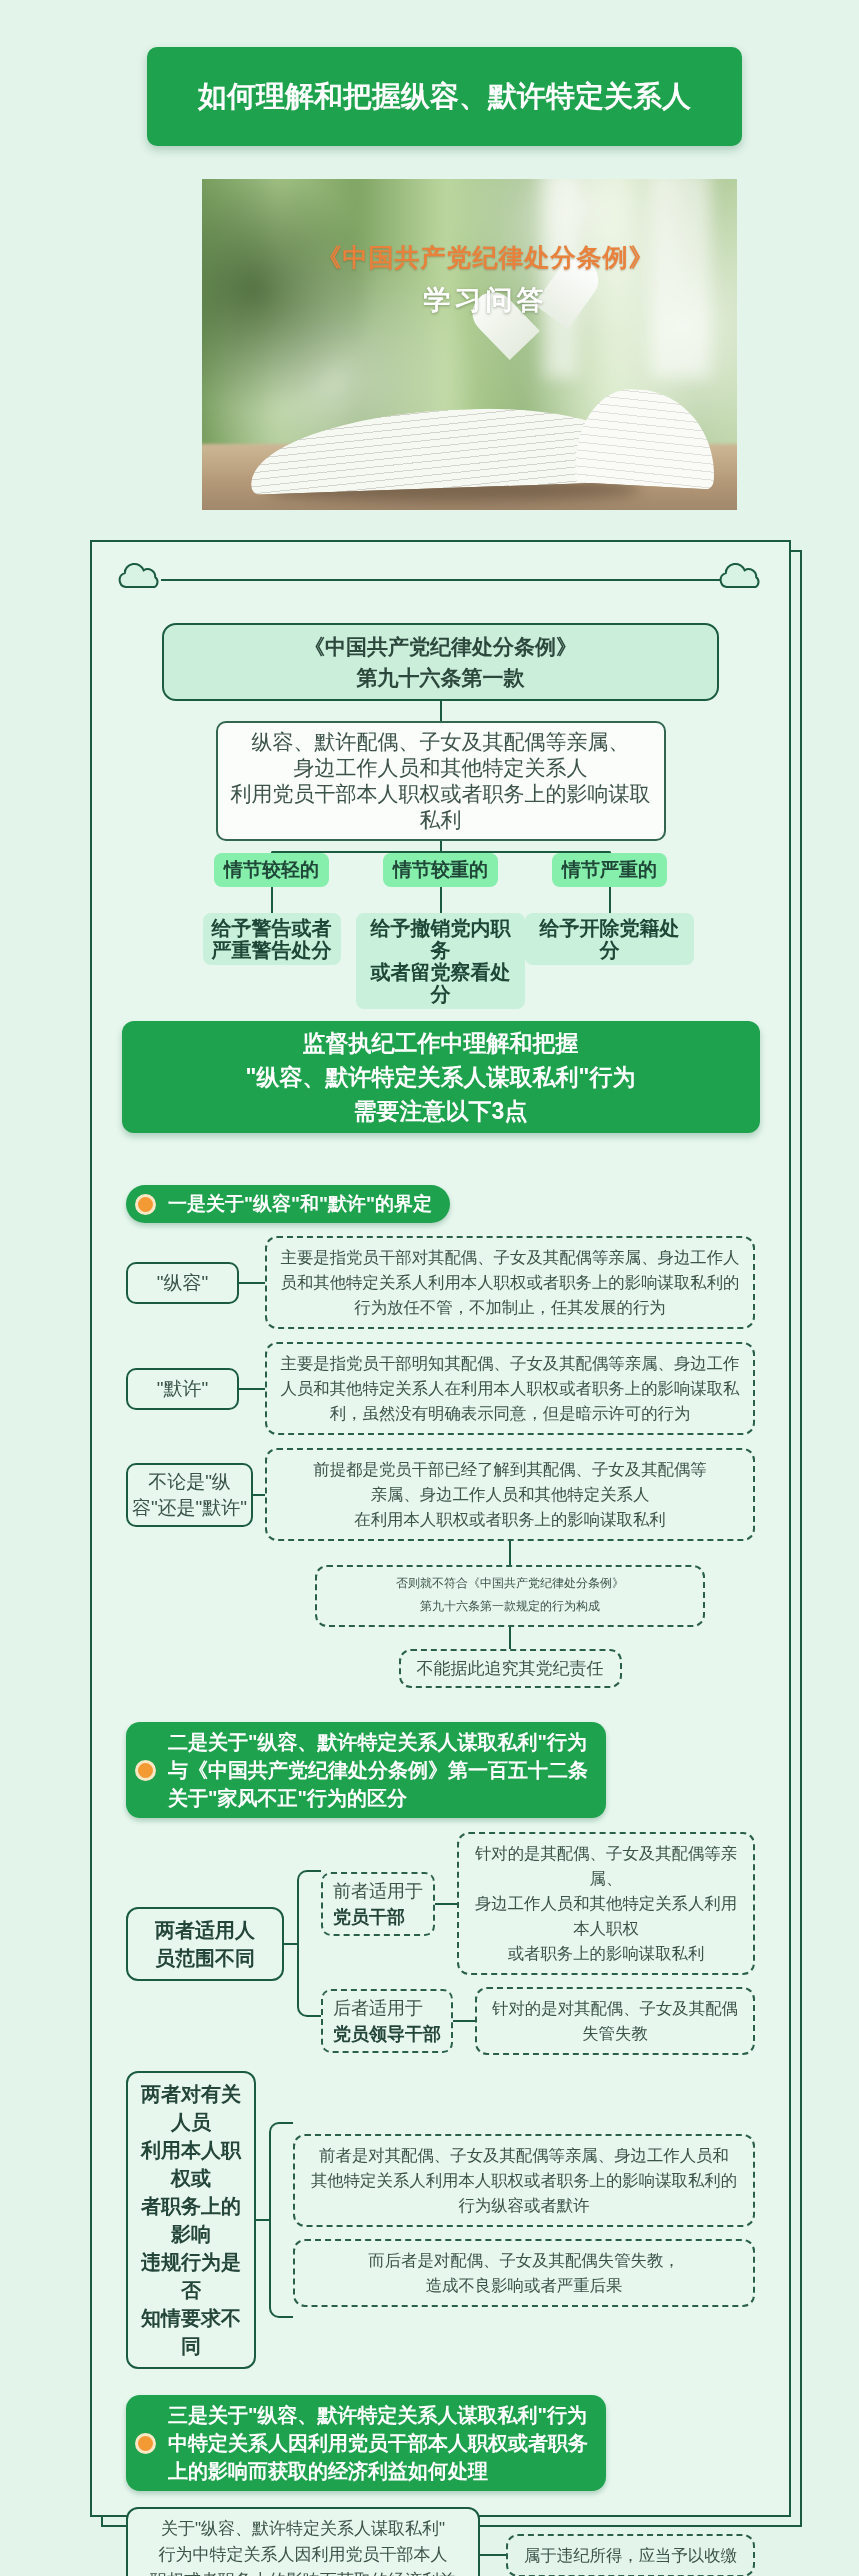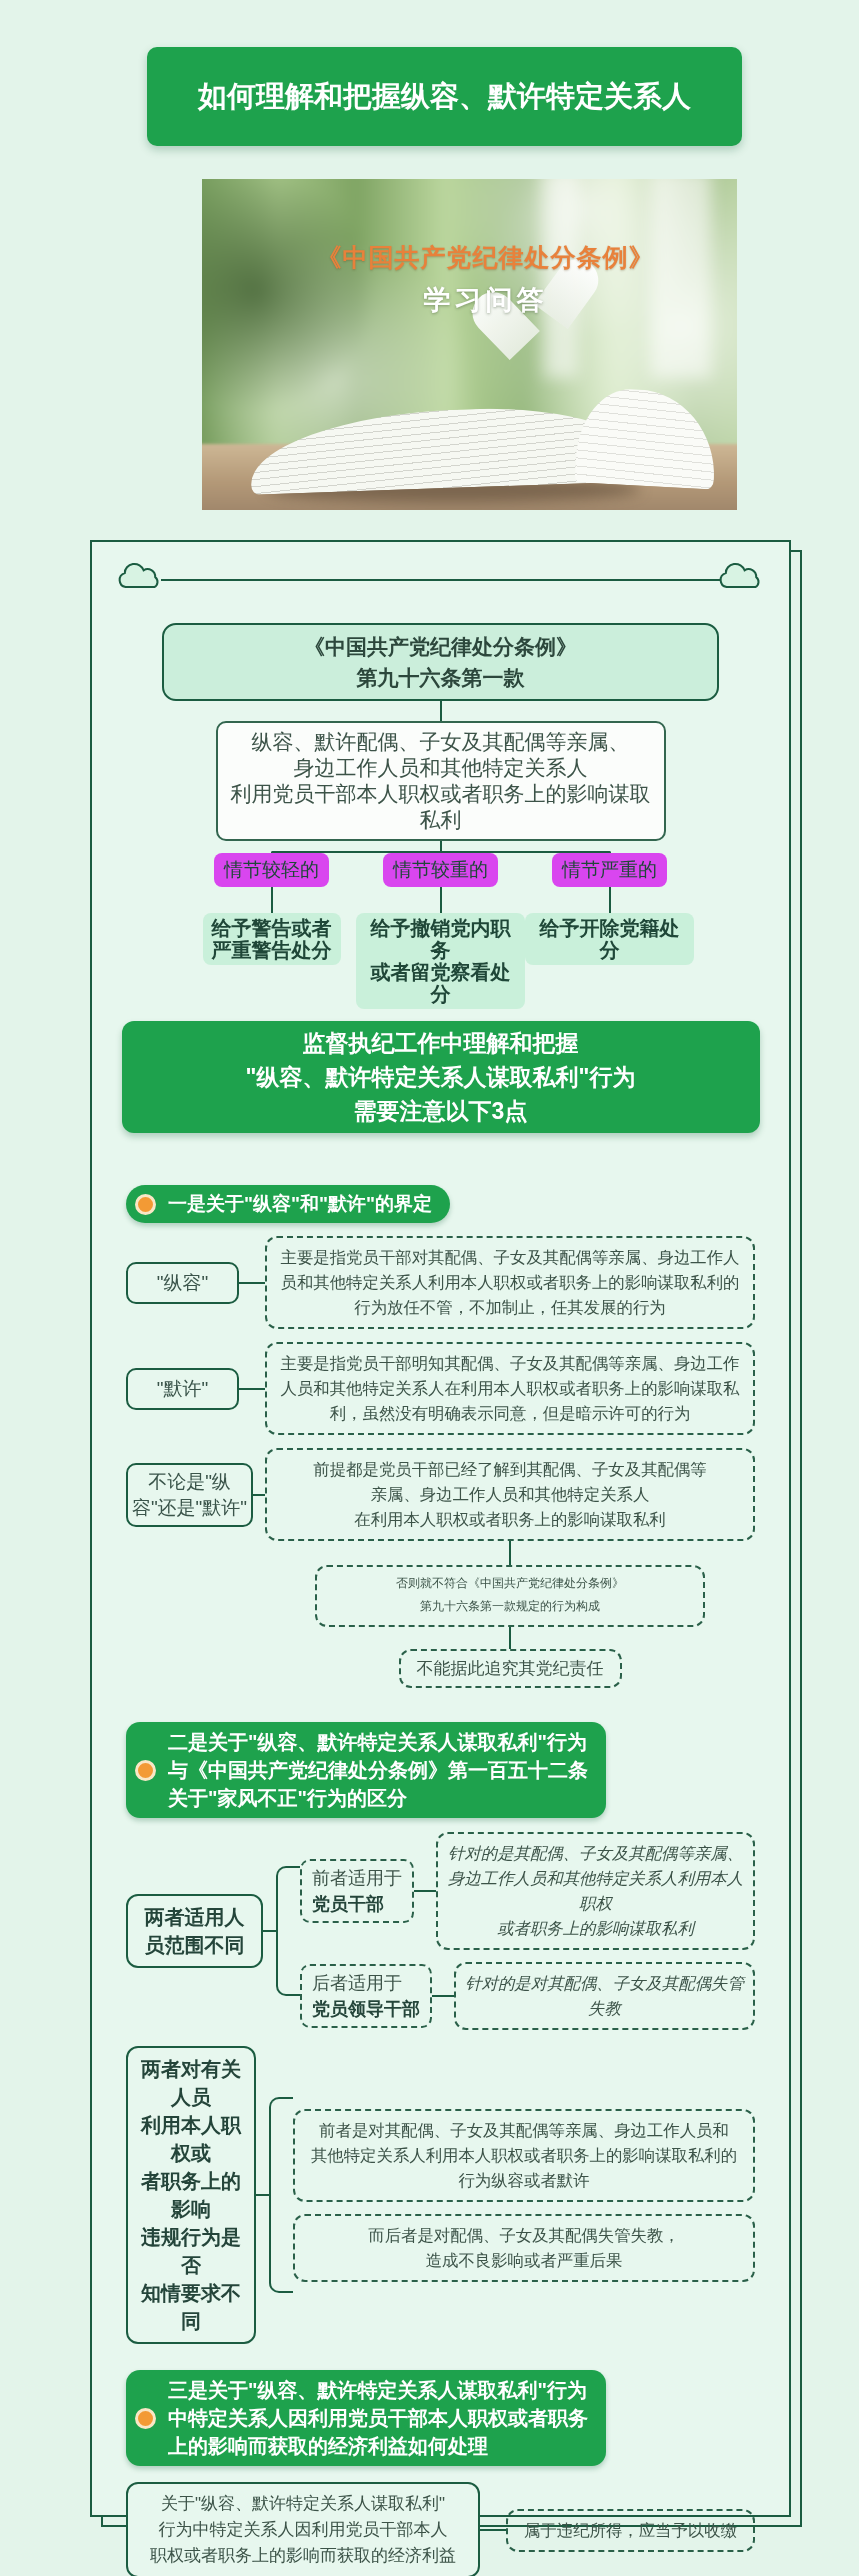--- a/index.html
+++ b/index.html
@@ -63,21 +63,21 @@
 
   .white-box { width:450px; background:#fbfdfb; border:2px solid #33664f; border-radius:10px;
     font-size:21px; line-height:26px; color:#3c5348; text-align:center; padding:6px 4px; }
 
   .tree-bracket { width:340px; height:16px; border:2px solid #1b5c41; border-bottom:none;
     border-radius:12px 12px 0 0; position:relative; }
   .tree-bracket:after { content:""; position:absolute; left:50%; top:-8px; bottom:0; width:2px;
     margin-left:-1px; background:#1b5c41; }
   .tree { display:flex; }
   .tree-col { width:169px; display:flex; flex-direction:column; align-items:center; }
-  .cond-pill { background:#d946ef; border-radius:8px; padding:4px 10px; font-weight:normal; font-size:19px; color:#1f4738; }
+  .cond-pill { background:#86efac; border-radius:8px; padding:4px 10px; font-weight:bold; font-size:19px; color:#1f4738; }
   .pen-pill  { background:#c9f0da; border-radius:8px; padding:4px 9px; font-weight:bold; font-size:20px;
     line-height:22px; color:#1f4738; text-align:center; }
 
   .banner { margin-top:12px; width:638px; background:#1ea24d; border-radius:12px; color:#fff; font-weight:bold;
     font-size:23px; line-height:34px; text-align:center; padding:5px 0;
     box-shadow:0 4px 6px rgba(10,90,50,.25); }
   .divider { margin-top:8px; width:calc(100% - 24px); height:1px; background:rgba(130,152,140,.4); }
 
   .section { width:100%; padding:0 34px; display:flex; flex-direction:column; align-items:flex-start; }
   .sec-pill { display:flex; align-items:center; gap:12px; background:#1ea24d; border-radius:14px;
@@ -107,21 +107,21 @@
     border-left:2px solid #1b5c41; border-top:2px solid #1b5c41; border-top-left-radius:10px; }
   .fork:after { content:""; position:absolute; left:0; right:0; top:50%; bottom:17%;
     border-left:2px solid #1b5c41; border-bottom:2px solid #1b5c41; border-bottom-left-radius:10px; }
   .fork-stub { position:absolute; left:-13px; top:50%; width:13px; height:2px; margin-top:-1px; background:#1b5c41; }
   .fork-col { flex:1; display:flex; flex-direction:column; gap:12px; }
   .sub { display:flex; align-items:center; }
   .mini { border:2px dashed #2a6049; border-radius:10px; padding:4px 10px; font-size:18px; line-height:26px;
     color:#3c5348; flex:none; }
   .mini b { color:#24453a; }
   .sub .hconn { width:22px; }
-  .sub .dashed { flex:1;font-style:italic; }
+  .sub .dashed { flex:1; }
 
   .solid-box { border:2px solid #1b5c41; border-radius:12px; background:#e7f7ee; font-size:17px; line-height:26px;
     color:#3c5348; text-align:center; padding:7px 8px; width:354px; flex:none; }
 
   .source { margin-top:30px; align-self:center; margin-left:149px; font-size:15px; color:#44584d; }
 
   .qr-row { margin-top:26px; align-self:center; display:flex; align-items:flex-start; gap:34px; }
   .qr { width:106px; display:flex; flex-direction:column; align-items:center; }
   .qr-box { width:106px; height:106px; background:#fff; position:relative; }
   .qr-pattern { position:absolute; inset:6px;
@@ -246,21 +246,21 @@
 
   <div class="section">
     <div class="sec-pill multi pre" style="margin-top:34px">
       <span class="dot"></span>
       <span class="pre">二是关于"纵容、默许特定关系人谋取私利"行为
 与《中国共产党纪律处分条例》第一百五十二条
 关于"家风不正"行为的区分</span>
     </div>
 
     <div class="fork-row" style="margin-top:14px">
-      <div class="solid-label pre" style="width:137px">两者适用人
+      <div class="solid-label pre" style="width:158px">两者适用人
 员范围不同</div>
       <div class="fork" style="margin-left:13px">
         <span class="fork-stub"></span>
       </div>
       <div class="fork-col">
         <div class="sub">
           <div class="mini">
             <div>前者适用于</div>
             <b>党员干部</b>
           </div>

